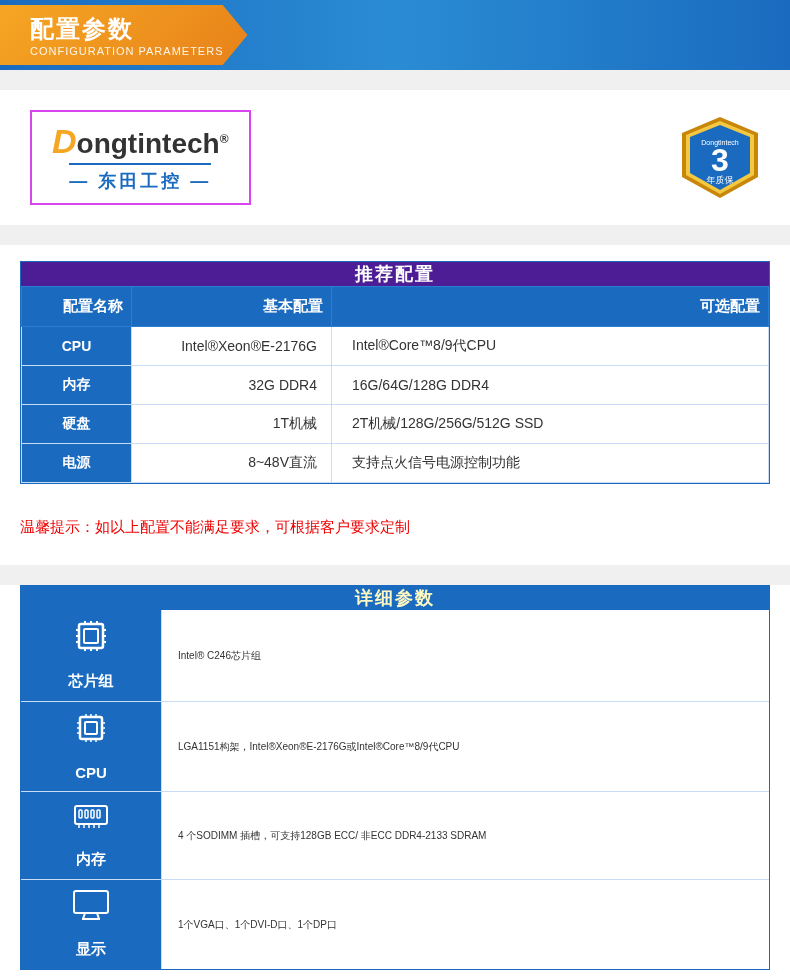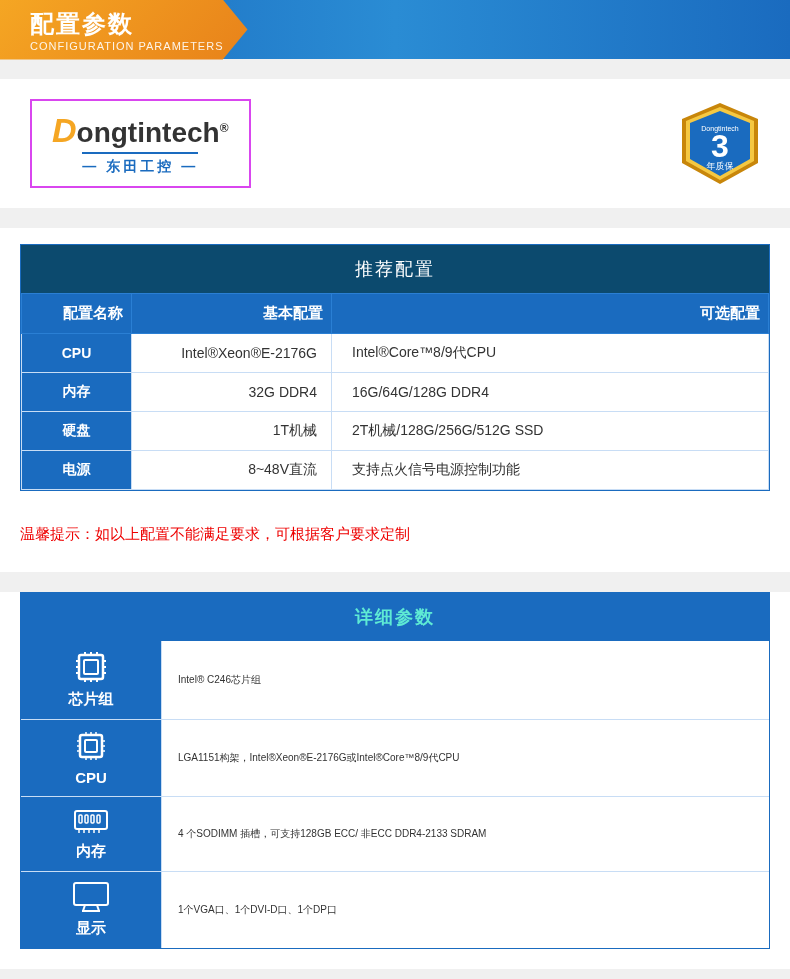--- a/index.html
+++ b/index.html
@@ -8,21 +8,21 @@
       background: #f0f0f0;
       font-family: 'Microsoft YaHei', SimHei, sans-serif;
       font-size: 14px;
       color: #333;
     }
 
     
     .header-banner {
       background: linear-gradient(to right, #1a6bbf, #2a8cd4, #1a6bbf);
       padding: 0;
-      height: 59px;
+      height: 70px;
       display: flex;
       align-items: center;
       position: relative;
     }
     .header-title-block {
       background: linear-gradient(135deg, #f5a623, #e8821a);
       padding: 8px 24px 8px 30px;
       clip-path: polygon(0 0, 90% 0, 100% 50%, 90% 100%, 0 100%);
       margin-left: 0;
       min-width: 240px;
@@ -50,21 +50,21 @@
     }
     .logo-box {
       border: 2px solid #d946ef;
       padding: 10px 20px;
       display: flex;
       flex-direction: column;
       align-items: center;
     }
     .logo-text-sub {
       color: #1a6bbf;
-      font-size: 14px;
+      font-size: 18px;
       font-weight: bold;
       border-top: 2px solid #1a6bbf;
       padding-top: 4px;
       margin-top: 2px;
       letter-spacing: 3px;
     }
     .warranty-badge {
       width: 80px;
       height: 80px;
       position: relative;
@@ -77,26 +77,25 @@
     .section-wrapper {
       background: #fff;
       padding: 16px 20px;
     }
     .table-container {
       border: 1px solid #1a6bbf;
       overflow: hidden;
       margin-bottom: 0;
     }
     .table-header {
-      background: #0c4a6e;
-      color: #fff;
-      text-align: center;
-      padding: 12px;
+      background: #4c1d95;
+      color: #fff;
+      text-align: center;
       font-size: 18px;
-      font-weight: normal;
+      font-weight: bold;
       letter-spacing: 2px;
     }
     table {
       width: 100%;
       border-collapse: collapse;
     }
     table th {
       background: #1a6bbf;
       color: #fff;
       padding: 10px 8px;
@@ -152,23 +151,22 @@
     .detail-section {
       background: #fff;
       padding: 0 20px 20px 20px;
     }
     .detail-table-container {
       border: 1px solid #1a6bbf;
       overflow: hidden;
     }
     .detail-header {
       background: #1a6bbf;
-      color: #5eead4;
-      text-align: center;
-      padding: 12px;
+      color: #fef9c3;
+      text-align: center;
       font-size: 18px;
       font-weight: bold;
       letter-spacing: 2px;
     }
     .detail-row {
       display: flex;
       align-items: stretch;
       border-bottom: 1px solid #c8ddf5;
     }
     .detail-row:last-child {
@@ -177,21 +175,21 @@
     .detail-icon-label {
       background: #1a6bbf;
       color: #fff;
       width: 140px;
       min-width: 140px;
       display: flex;
       align-items: center;
       justify-content: center;
       flex-direction: column;
       padding: 10px 6px;
-      gap: 0;
+      gap: 13px;
       text-align: center;
     }
     .detail-icon {
       font-size: 20px;
       margin-bottom: 2px;
     }
     .detail-label-text {
       font-size: 15px;
       font-weight: bold;
       color: #fff;

